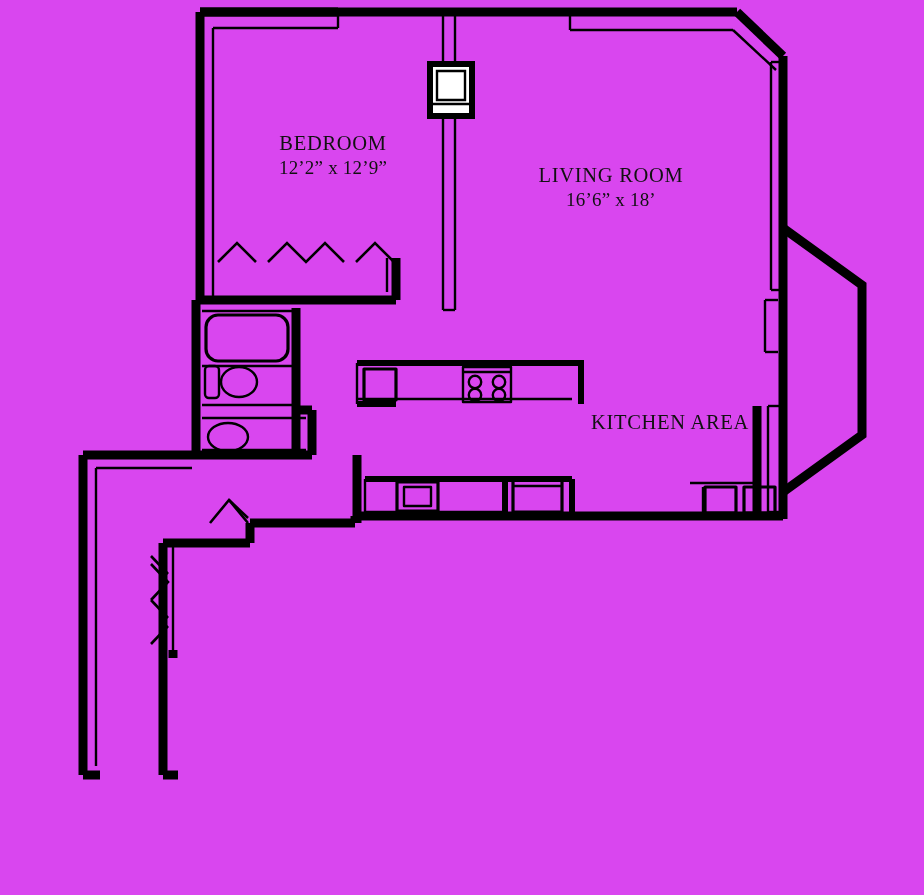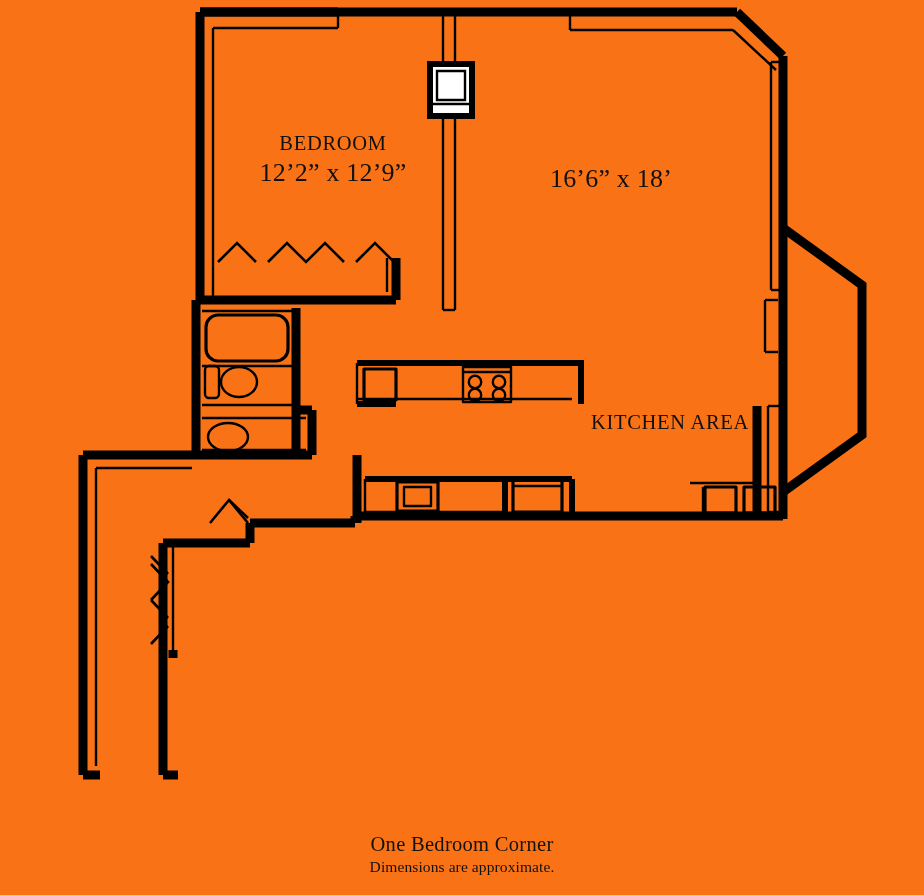--- a/index.html
+++ b/index.html
@@ -12,21 +12,21 @@
     width: 924px;
     height: 895px;
     overflow: hidden;
     font-family: "Liberation Serif", "DejaVu Serif", serif;
     color: #111111;
   }
   #plan-root {
     position: relative;
     width: 924px;
     height: 895px;
-    background: #f97316;
+    background: #d946ef;
   }
   #floorplan-svg {
     position: absolute;
     left: 0;
     top: 0;
     width: 924px;
     height: 895px;
     display: block;
   }
   .wall-thick {
@@ -83,21 +83,21 @@
   }
   .room-name {
     display: block;
     font-size: 20.5px;
     letter-spacing: 0.7px;
     font-weight: 400;
     color: #111111;
   }
   .room-dims {
     display: block;
-    font-size: 26px;
+    font-size: 19px;
     letter-spacing: 0.2px;
     color: #111111;
   }
   #label-bedroom   { left: 193px; top: 130px; width: 280px; }
   #label-livingroom{ left: 483px; top: 162px; width: 256px; }
   #label-kitchen   { left: 350px; top: 414px; width: 240px; }
   #label-dining    { left: 553px; top: 409px; width: 234px; }
 
   #caption-block {
     position: absolute;
@@ -287,28 +287,25 @@
     </g>
 
   </svg>
 
   <div class="room-label" id="label-bedroom">
     <span class="room-name">BEDROOM</span>
     <span class="room-dims">12’2” x 12’9”</span>
   </div>
 
   <div class="room-label" id="label-livingroom">
+    <span class="room-name">LIVING ROOM</span>
     <span class="room-dims">16’6” x 18’</span>
   </div>
 
   <div class="room-label" id="label-kitchen">
   </div>
 
   <div class="room-label" id="label-dining">
     <span class="room-name">KITCHEN AREA</span>
   </div>
 
-  <div id="caption-block">
-    <span id="caption-title">One Bedroom Corner</span>
-    <span id="caption-sub">Dimensions are approximate.</span>
-  </div>
 
 </div>
 
 </body></html>

